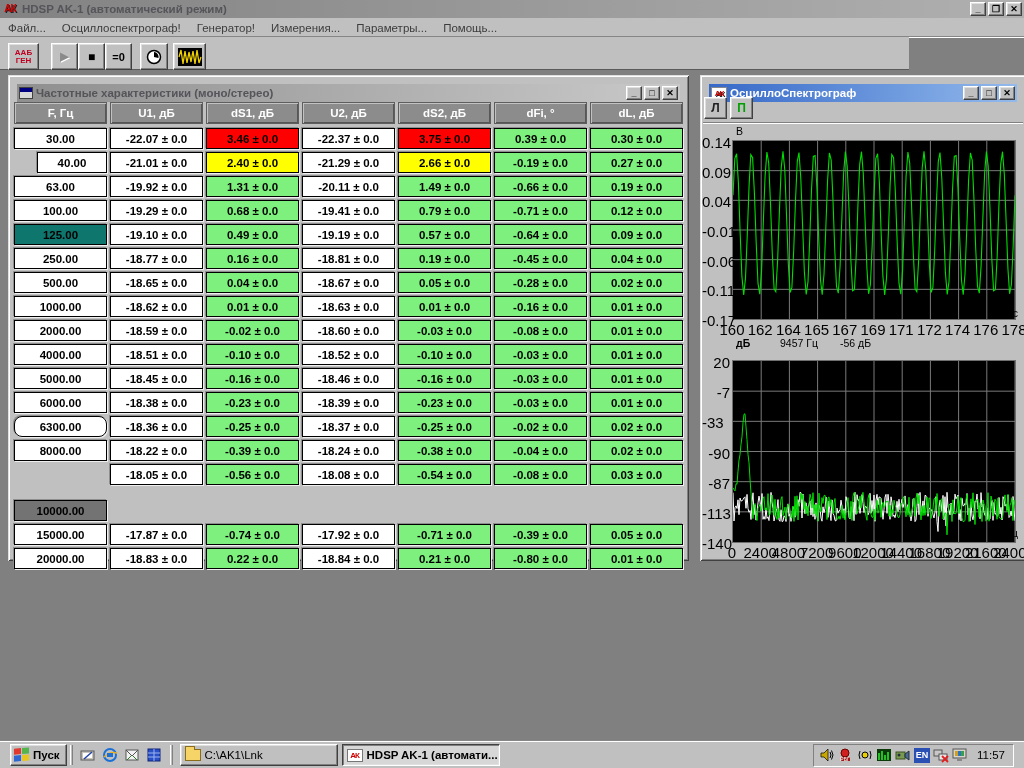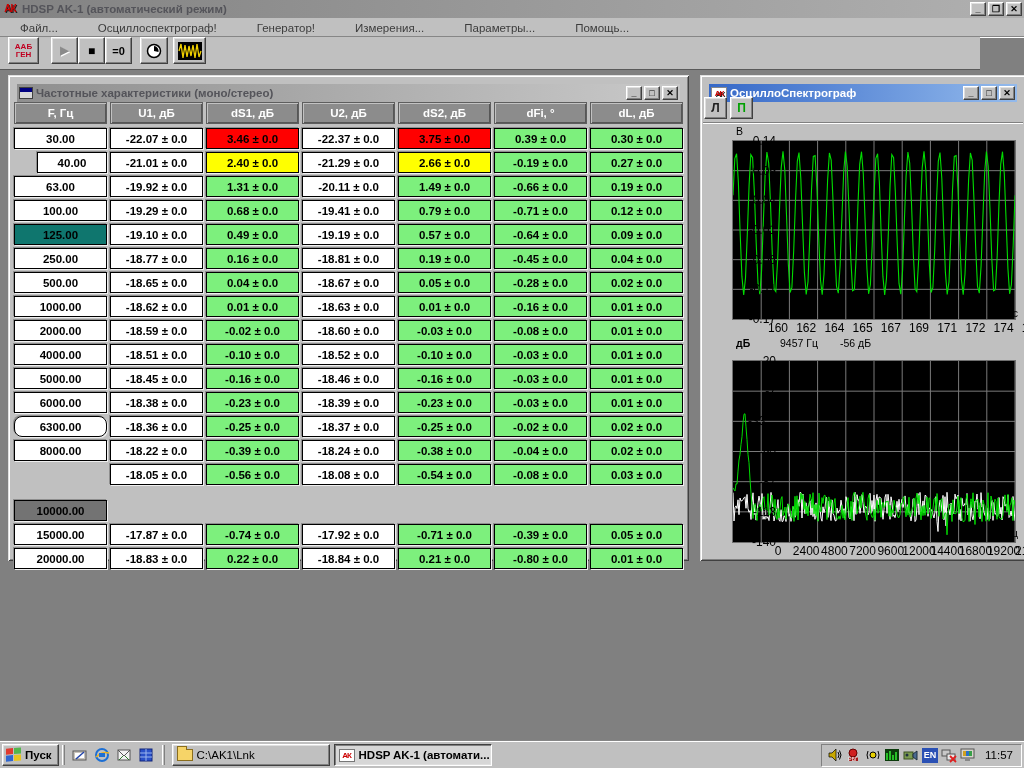--- a/index.html
+++ b/index.html
@@ -20,24 +20,24 @@
     text-shadow:1px 1px 0 #222; line-height:14px; text-align:center; letter-spacing:-1px;}
   .cap-btns{ margin-left:auto; display:flex; gap:2px; }
   .cap-btn{ width:16px; height:14px; background:#c0c0c0; border:1px solid;
     border-color:#fff #404040 #404040 #fff; box-shadow:inset -1px -1px 0 #808080, inset 1px 1px 0 #dfdfdf;
     font-size:9px; line-height:12px; text-align:center; color:#000; font-weight:bold;}
   .menubar{
     position:absolute; left:0; top:18px; width:1024px; height:19px; background:#c0c0c0;
     display:flex; align-items:center; font-size:11.5px; color:#3c3c3c;
     box-shadow:inset 0 -1px 0 #868686, 0 1px 0 #ffffff;
   }
-  .menu-item{ padding:2px 20px; }
+  .menu-item{ padding:2px 8px; }
   .toolbar{
-    position:absolute; left:0; top:37px; width:980px; height:33px; background:#c0c0c0;
-    box-shadow:inset 0 -1px 0 #5a5a5a; display:flex; align-items:flex-start;
+    position:absolute; left:0; top:37px; width:909px; height:33px; background:#c0c0c0;
+    box-shadow:inset 0 -1px 0 #5a5a5a; display:flex; align-items:flex-end;
   }
   .tb-btn{ height:27px; background:#c0c0c0; border:1px solid; border-color:#fff #404040 #404040 #fff;
     box-shadow:inset -1px -1px 0 #808080, inset 1px 1px 0 #dfdfdf;
     display:flex; flex-direction:column; align-items:center; justify-content:center;
     font-weight:bold; color:#000; }
   .gen-lines{ font-size:8px; line-height:8px; color:#c00020; font-weight:bold; text-align:center;}
   
   .win{ position:absolute; background:#c0c0c0;
     box-shadow:inset 1px 1px 0 #dfdfdf, inset -1px -1px 0 #404040, inset 2px 2px 0 #ffffff, inset -2px -2px 0 #808080;
     padding:9px; }
@@ -60,25 +60,25 @@
   
   #osc-window{ left:700px; top:75px; width:326px; height:486px; }
   .osc-toolbar{ position:absolute; left:4px; top:22px; display:flex; gap:3px; }
   .osc-tb-btn{ width:23px; height:22px; background:#c0c0c0; border:1px solid; border-color:#fff #404040 #404040 #fff;
     box-shadow:inset -1px -1px 0 #808080, inset 1px 1px 0 #dfdfdf;
     font-weight:bold; font-size:12px; display:flex; align-items:center; justify-content:center;}
   .osc-sep{ position:absolute; left:3px; right:3px; top:47px; height:2px;
     border-top:1px solid #808080; border-bottom:1px solid #fff; }
   .plot{ position:absolute; background:#000; border:1px solid #6f6f6f; }
   .axlabel{ position:absolute; font-size:10.5px; color:#000; }
-  .ticklabel{ position:absolute; font-size:12px; color:#000; white-space:nowrap;margin-left:46px; }
+  .ticklabel{ position:absolute; font-size:15px; color:#000; white-space:nowrap; }
   .readout{ position:absolute; font-size:10.5px; color:#000; }
   
   .taskbar{ position:absolute; left:0; top:741px; width:1024px; height:27px; background:#c0c0c0;
-    border-top:1px solid #fff; box-shadow:0 -1px 0 #868686; display:flex; align-items:center; padding:2px 2px;}
+    border-top:1px solid #fff; box-shadow:0 -1px 0 #868686; display:flex; align-items:center; padding:2px 10px;}
   .start-btn{ height:22px; padding:0 6px 0 3px; display:flex; align-items:center; gap:3px;
     background:#c0c0c0; border:1px solid; border-color:#fff #404040 #404040 #fff;
     box-shadow:inset -1px -1px 0 #808080, inset 1px 1px 0 #dfdfdf; font-weight:bold; font-size:11.5px;}
   .winflag{ width:16px; height:14px; display:grid; grid-template-columns:7px 7px; grid-template-rows:6px 6px;
     gap:1px; transform:skewY(-5deg); }
   .winflag i:nth-child(1){background:#e03a2f;} .winflag i:nth-child(2){background:#53b64c;}
   .winflag i:nth-child(3){background:#2f66d0;} .winflag i:nth-child(4){background:#e8c41f;}
   .grip{ width:3px; height:20px; margin:0 3px; border-left:1px solid #fff; border-right:1px solid #808080;}
   .ql{ display:flex; gap:5px; align-items:center; padding:0 4px;}
   .ql-icon{ width:17px; height:17px; display:flex; align-items:center; justify-content:center; }

